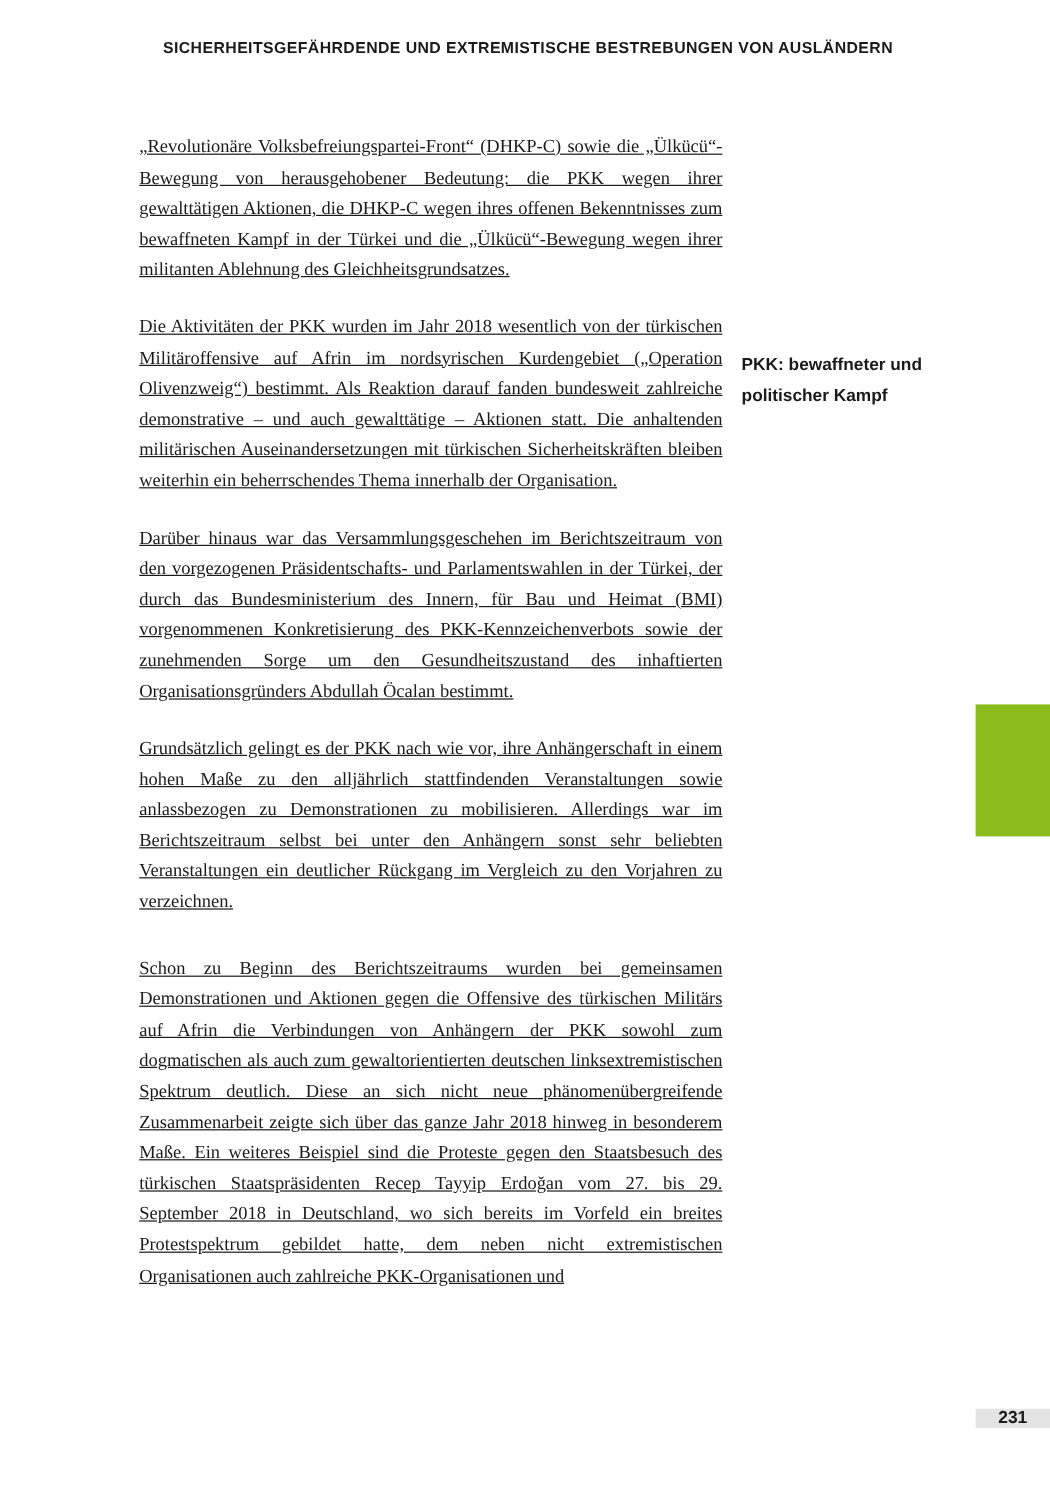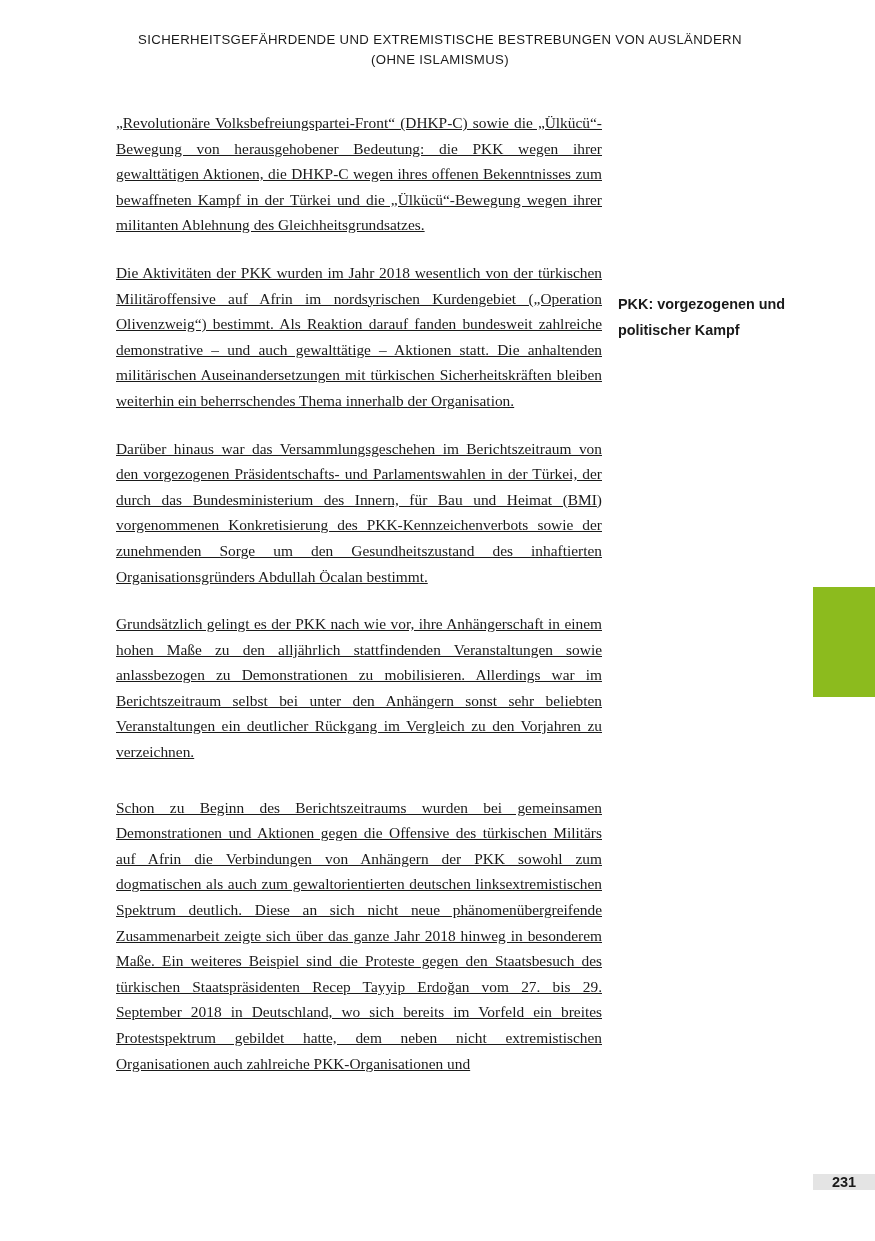--- a/index.html
+++ b/index.html
@@ -27,21 +27,21 @@
     position: absolute;
     top: 30px;
     left: 90px;
     width: 700px;
     text-align: center;
     font-family: "Liberation Sans", sans-serif;
     font-size: 13.2px;
     letter-spacing: 0.35px;
     line-height: 1.55;
     color: #1a1a1a;
-    font-weight: 400;
+    font-weight: 700;
   }
   .running-header .line2 {
     display: block;
   }
 
   
   .content {
     position: absolute;
     top: 110px;
     left: 116px;
@@ -104,30 +104,29 @@
     justify-content: center;
   }
 </style>
 </head>
 <body>
 
 <div class="page">
 
   <div class="running-header">
     <span>SICHERHEITSGEFÄHRDENDE UND EXTREMISTISCHE BESTREBUNGEN VON AUSLÄNDERN</span>
-    <span class="line2">(OHNE ISLAMISMUS)</span>
   </div>
 
   <div class="content">
     <p class="para">„Revolutionäre Volksbefreiungspartei-Front“ (DHKP-C) sowie die „Ülkücü“-Bewegung von herausgehobener Bedeutung: die PKK wegen ihrer gewalttätigen Aktionen, die DHKP-C wegen ihres offenen Bekenntnisses zum bewaffneten Kampf in der Türkei und die „Ülkücü“-Bewegung wegen ihrer militanten Ablehnung des Gleichheitsgrundsatzes.</p>
     <p class="para">Die Aktivitäten der PKK wurden im Jahr 2018 wesentlich von der türkischen Militäroffensive auf Afrin im nordsyrischen Kurdengebiet („Operation Olivenzweig“) bestimmt. Als Reaktion darauf fanden bundesweit zahlreiche demonstrative – und auch gewalttätige – Aktionen statt. Die anhaltenden militärischen Auseinandersetzungen mit türkischen Sicherheitskräften bleiben weiterhin ein beherrschendes Thema innerhalb der Organisation.</p>
     <p class="para">Darüber hinaus war das Versammlungsgeschehen im Berichtszeitraum von den vorgezogenen Präsidentschafts- und Parlamentswahlen in der Türkei, der durch das Bundesministerium des Innern, für Bau und Heimat (BMI) vorgenommenen Konkretisierung des PKK-Kennzeichenverbots sowie der zunehmenden Sorge um den Gesundheitszustand des inhaftierten Organisationsgründers Abdullah Öcalan bestimmt.</p>
     <p class="para">Grundsätzlich gelingt es der PKK nach wie vor, ihre Anhängerschaft in einem hohen Maße zu den alljährlich stattfindenden Veranstaltungen sowie anlassbezogen zu Demonstrationen zu mobilisieren. Allerdings war im Berichtszeitraum selbst bei unter den Anhängern sonst sehr beliebten Veranstaltungen ein deutlicher Rückgang im Vergleich zu den Vorjahren zu verzeichnen.</p>
     <p class="para">Schon zu Beginn des Berichtszeitraums wurden bei gemeinsamen Demonstrationen und Aktionen gegen die Offensive des türkischen Militärs auf Afrin die Verbindungen von Anhängern der PKK sowohl zum dogmatischen als auch zum gewaltorientierten deutschen linksextremistischen Spektrum deutlich. Diese an sich nicht neue phänomenübergreifende Zusammenarbeit zeigte sich über das ganze Jahr 2018 hinweg in besonderem Maße. Ein weiteres Beispiel sind die Proteste gegen den Staatsbesuch des türkischen Staatspräsidenten Recep Tayyip Erdoğan vom 27. bis 29. September 2018 in Deutschland, wo sich bereits im Vorfeld ein breites Protestspektrum gebildet hatte, dem neben nicht extremistischen Organisationen auch zahlreiche PKK-Organisationen und</p>
   </div>
 
-  <div class="margin-note">PKK: vorgezogenen und politischer Kampf</div>
+  <div class="margin-note">PKK: bewaffneter und politischer Kampf</div>
 
   <div class="side-tab"></div>
 
   <div class="page-number">231</div>
 
 </div>
 
 </body></html>

